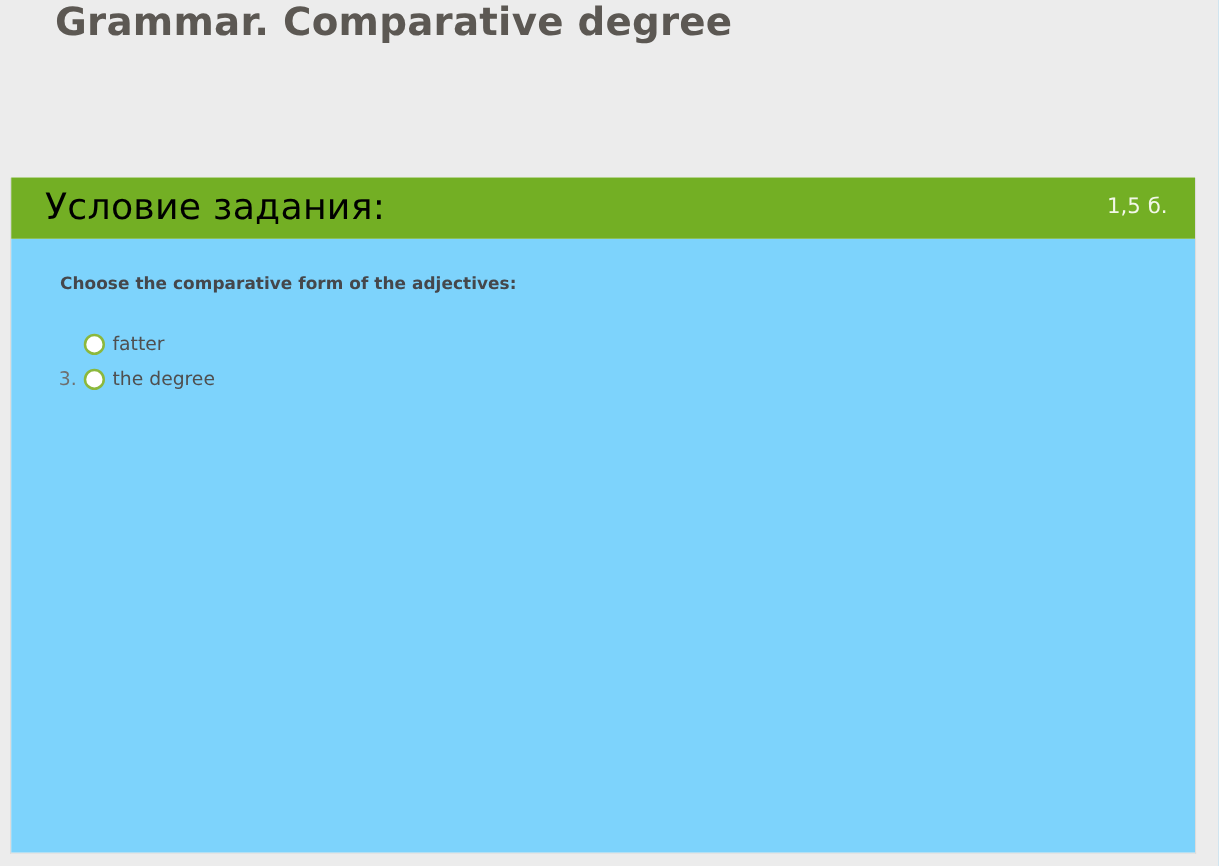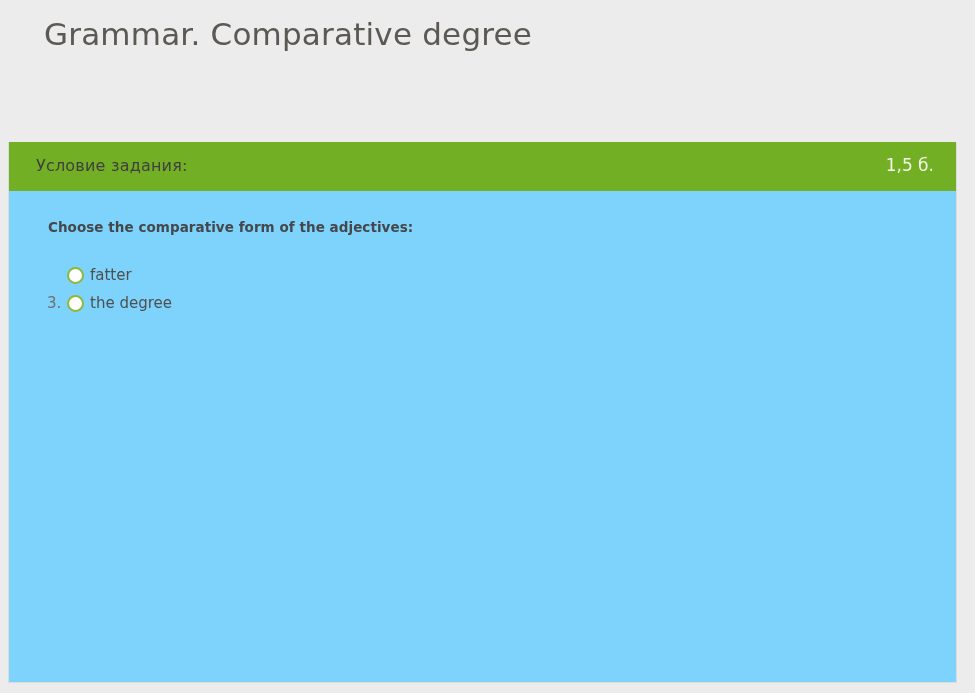--- a/index.html
+++ b/index.html
@@ -13,23 +13,23 @@
   body {
     background: #ececec;
     font-family: "DejaVu Sans", "Liberation Sans", sans-serif;
     -webkit-font-smoothing: antialiased;
   }
 
   
   .page-title {
     position: absolute;
     left: 44px;
-    top: 16px;
+    top: 0;
     font-size: 31px;
-    font-weight: 400;
+    font-weight: 700;
     color: #5c5853;
     letter-spacing: 0.2px;
     white-space: nowrap;
   }
 
   
   .task-card {
     position: absolute;
     left: 8px;
     top: 142px;
@@ -43,22 +43,22 @@
   .card-header {
     position: relative;
     height: 49px;
     background: #73af24;
     display: flex;
     align-items: center;
     justify-content: space-between;
     padding: 0 22px 0 27px;
   }
   .card-header-title {
-    color: #404040;
-    font-size: 16px;
+    color: #000000;
+    font-size: 29px;
     font-weight: 400;
     letter-spacing: 0.2px;
     line-height: 1;
     padding-bottom: 2px;
   }
   .card-header-points {
     color: #f2f7e8;
     font-size: 17px;
     font-weight: 400;
     line-height: 1;

